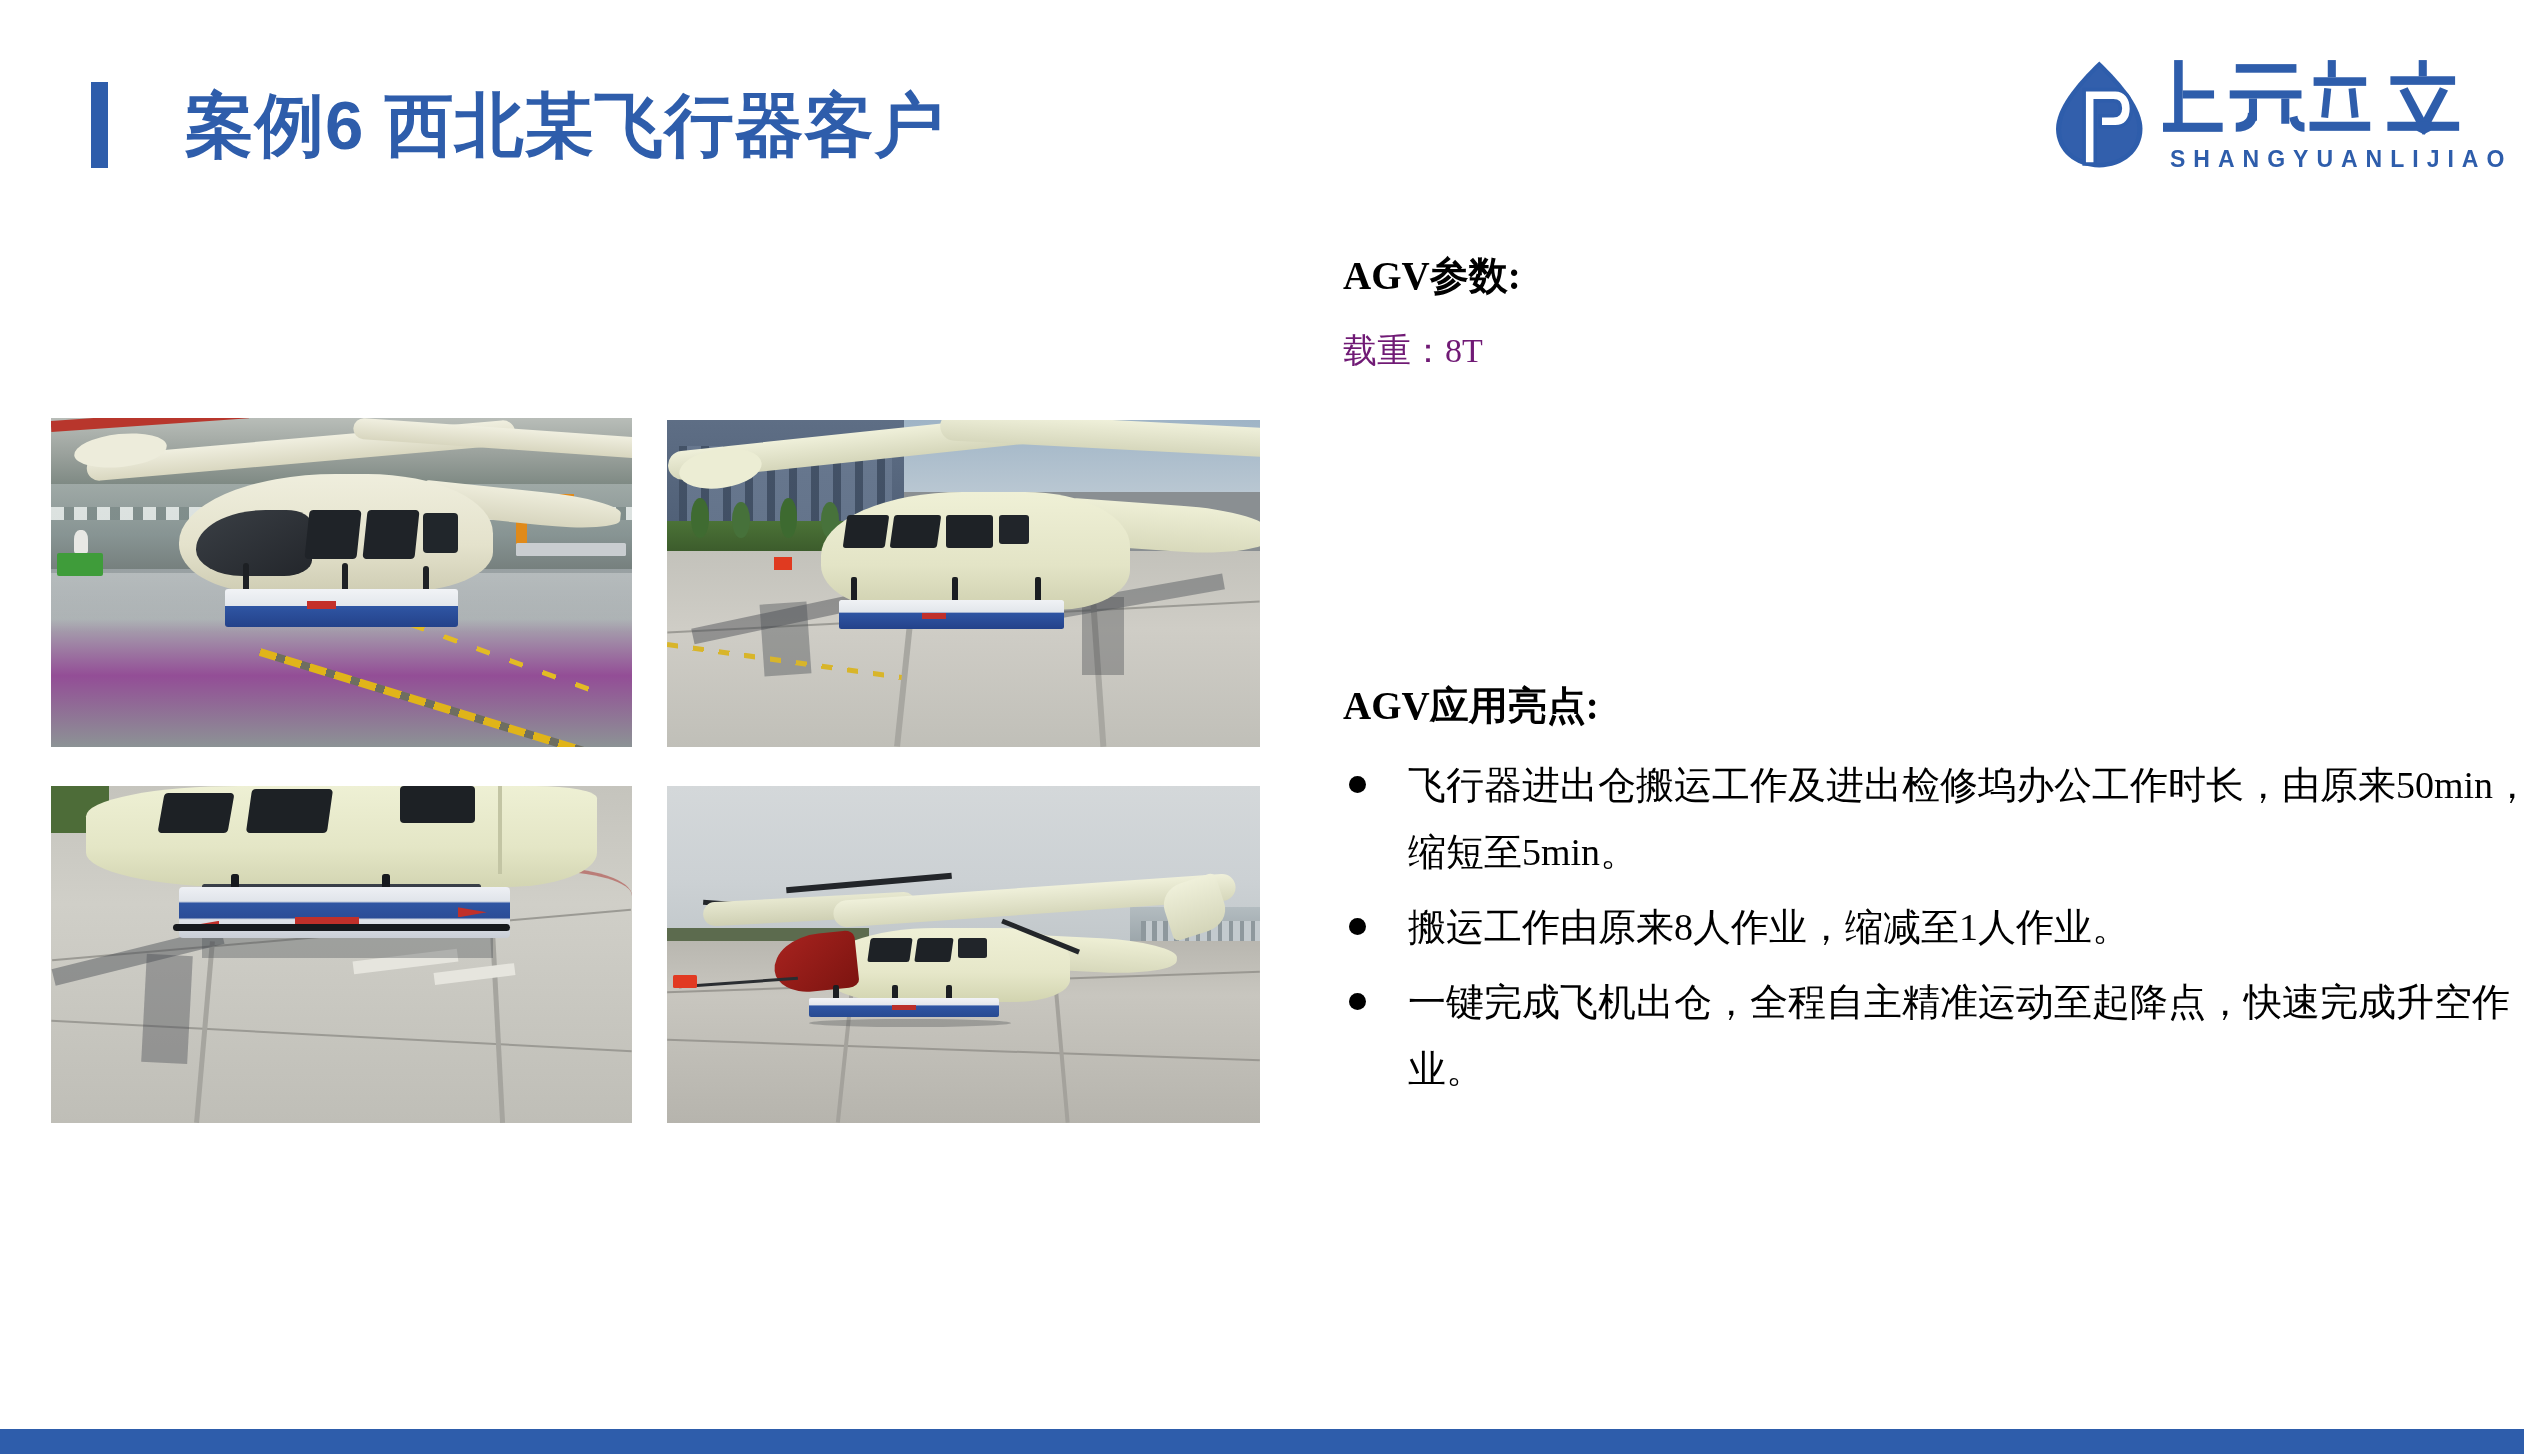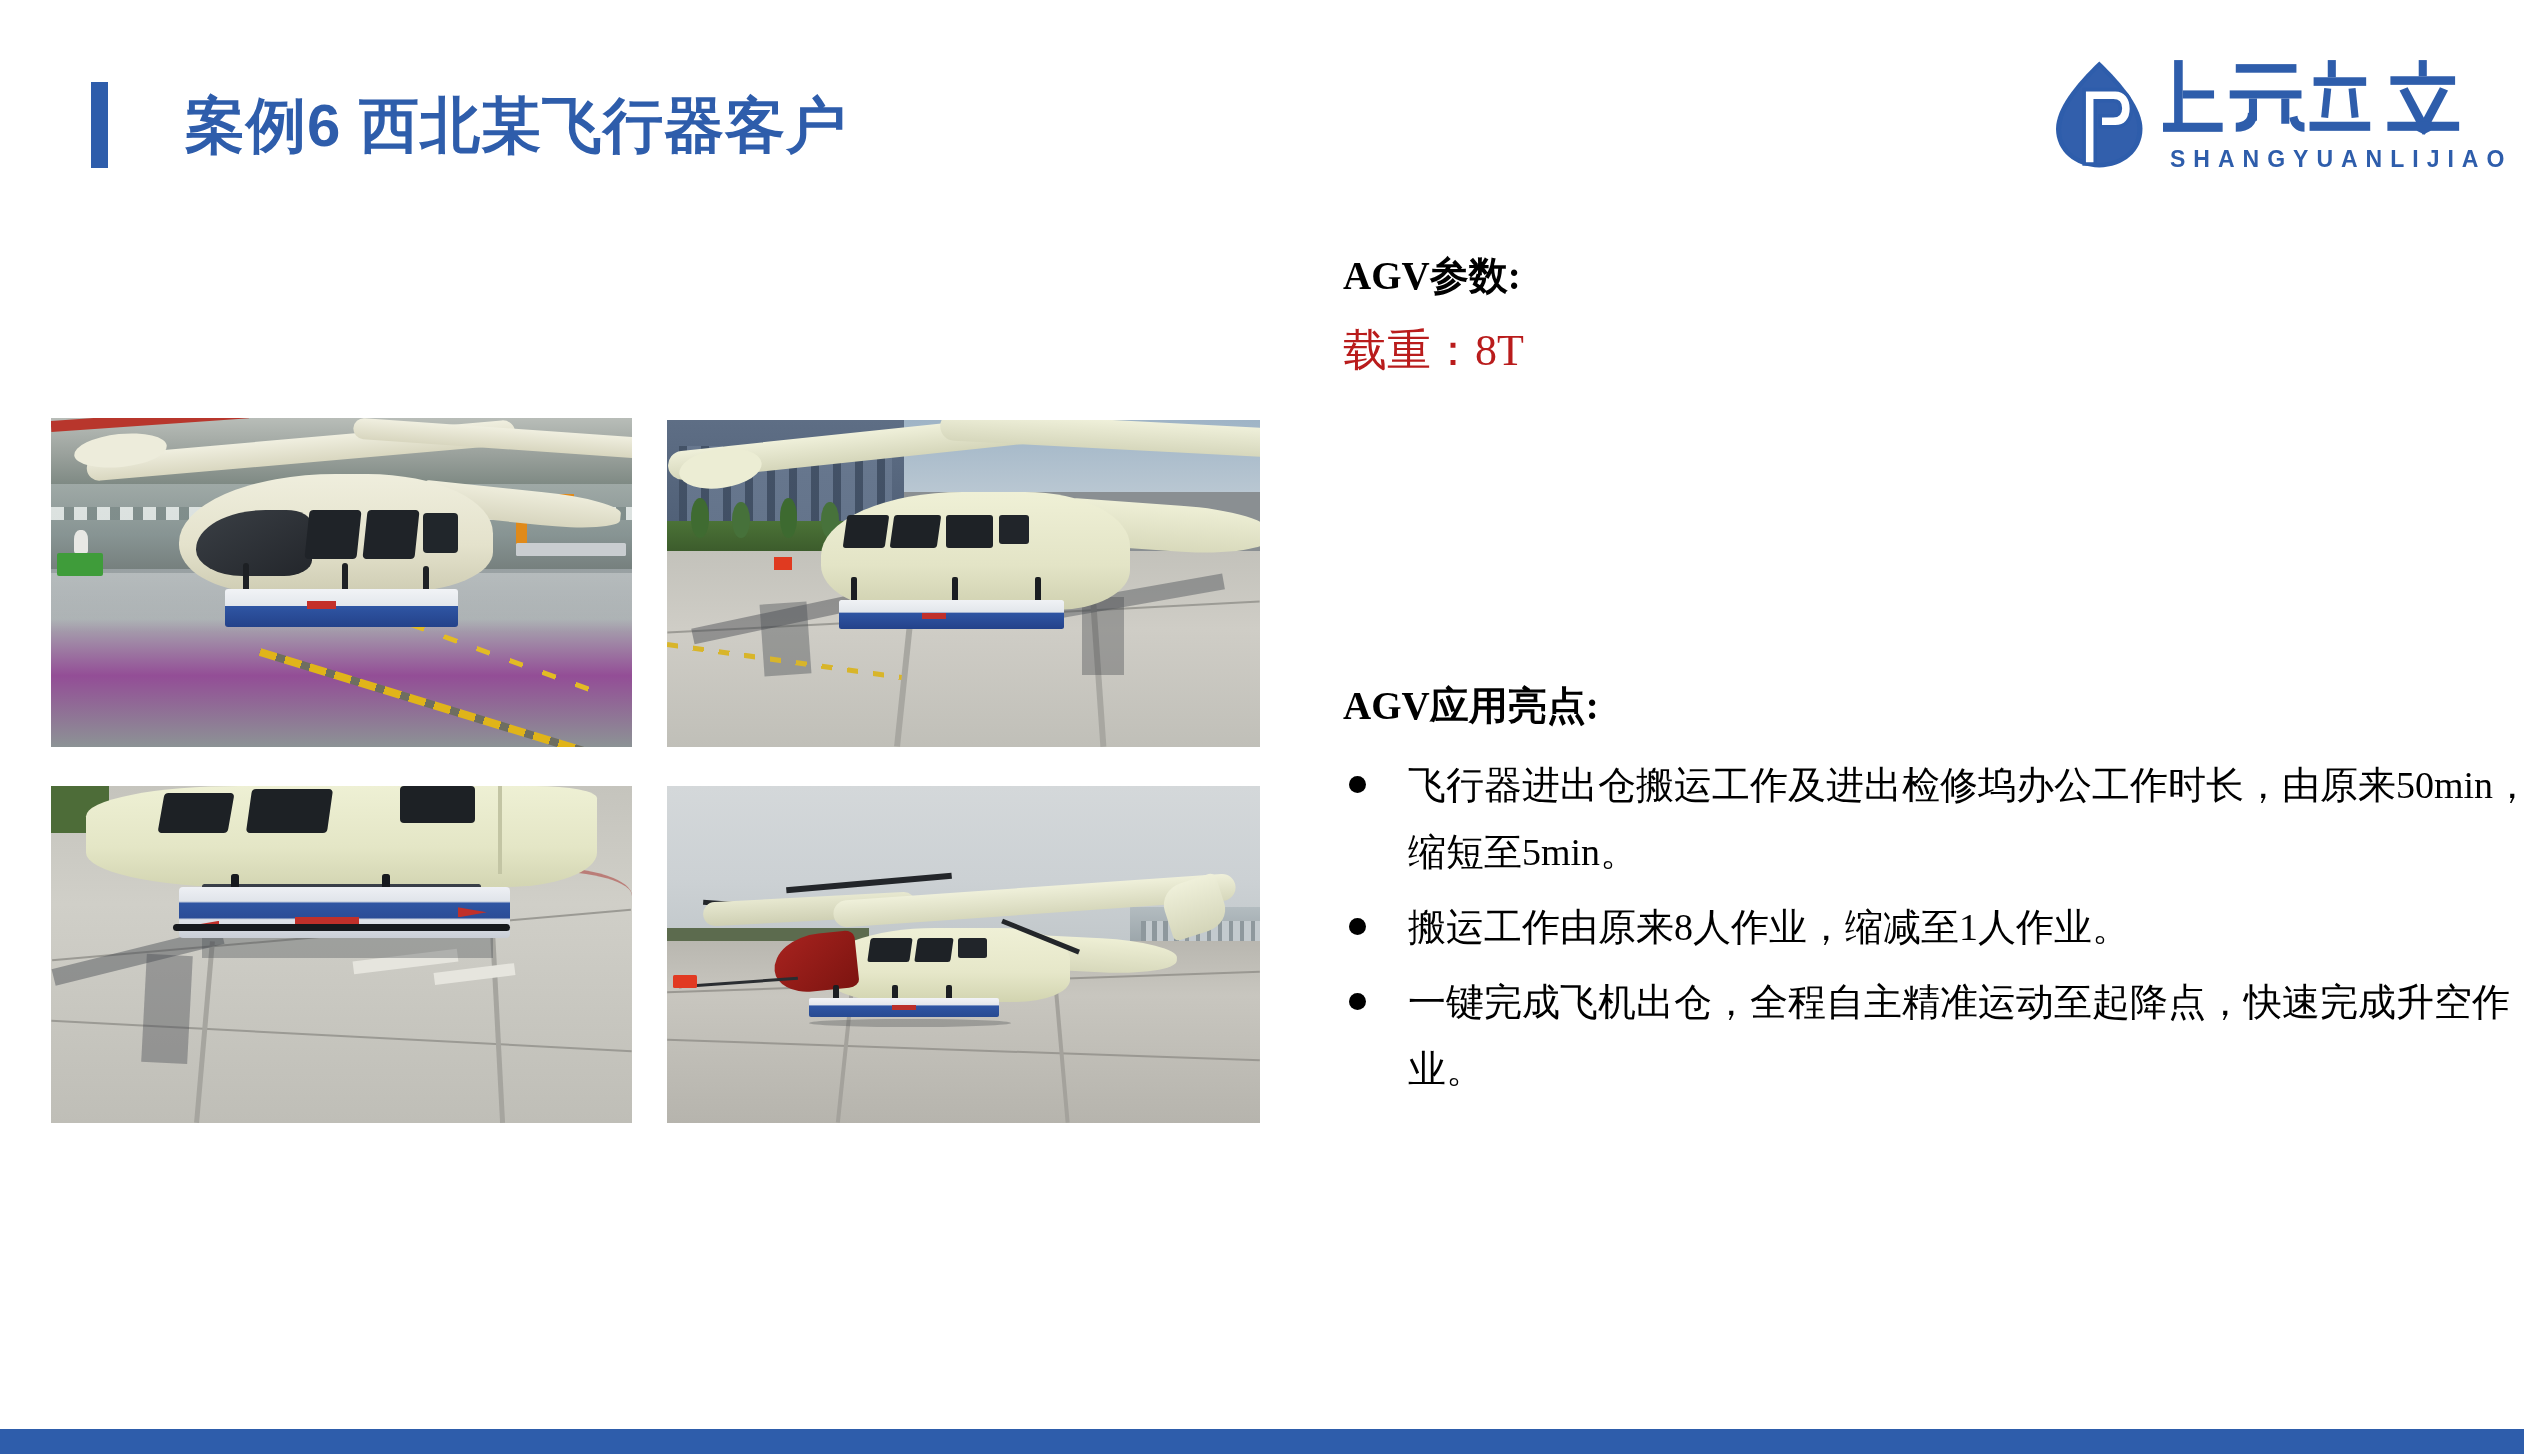--- a/index.html
+++ b/index.html
@@ -26,21 +26,21 @@
     width: 16.7px;
     height: 86px;
     background: #2E5DAB;
   }
   #page-title {
     position: absolute;
     left: 185px;
     top: 85px;
     font-family: "Liberation Sans", sans-serif;
     font-weight: bold;
-    font-size: 60px;
+    font-size: 69px;
     line-height: 81px;
     letter-spacing: 1px;
     color: #2E5DAB;
     white-space: nowrap;
   }
 
   
   #brand-logo {
     position: absolute;
     left: 2053px;
@@ -268,23 +268,23 @@
     font-family: "Liberation Serif", serif;
     font-weight: bold;
     font-size: 39px;
     line-height: 48px;
     color: #000000;
     margin-bottom: 15px;
     white-space: nowrap;
   }
   .spec-line {
     font-family: "Liberation Serif", serif;
-    font-size: 44px;
+    font-size: 34px;
     line-height: 71px;
-    color: #b91c1c;
+    color: #701a75;
     white-space: nowrap;
   }
   #highlight-heading { margin-bottom: 22px; }
 
   .bullet-item {
     position: relative;
     padding-left: 65px;
     margin-bottom: 8px;
   }
   .bullet-dot {

